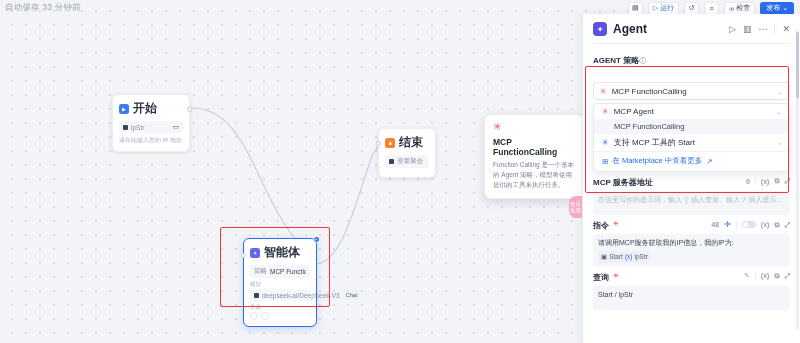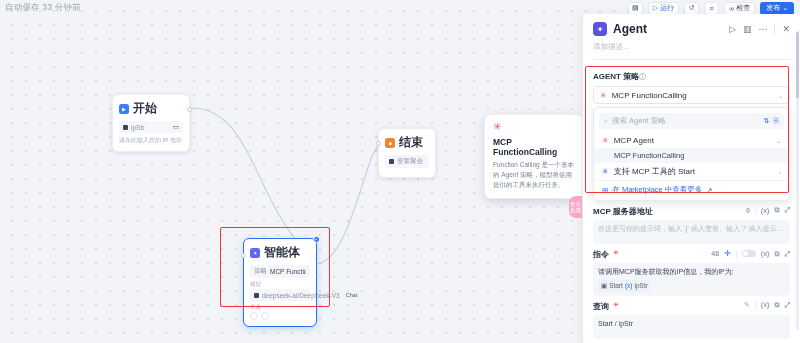--- a/index.html
+++ b/index.html
@@ -134,21 +134,21 @@
   .ph-actions { margin-left: auto; display: flex; align-items: center; gap: 7px; color: #6d7486; }
   .ph-actions .ic { font-size: 9px; cursor: pointer; line-height: 1; }
   .ph-divider { width: 1px; height: 10px; background: #e3e6ed; }
   .ph-desc { margin-top: 6px; font-size: 7.5px; color: #b2b8c6; }
   #panel-head-sep { height: 1px; background: #eceef3; margin-top: 7px; }
 
   #panel-body { flex: 1; overflow: hidden; padding: 7px 10px 0; position: relative; }
 
   .sec-label {
     display: flex; align-items: center; gap: 0;
-    font-size: 8px; font-weight: 700; color: #2a3142; margin-bottom: 4px;
+    font-size: 8px; font-weight: 700; color: #2a3142; margin-bottom: 16px;
   }
   .q-ico { color: #b2b8c6; font-size: 7px; }
 
   .select-box {
     height: 18px; border: 1px solid #e3e6ed; border-radius: 4px; background: #fff;
     display: flex; align-items: center; gap: 5px; padding: 0 6px;
     font-size: 8px; color: #2a3142;
   }
   .select-box .star { color: #e8559b; font-size: 8px; }
   .select-box .caret { margin-left: auto; color: #9aa1b0; font-size: 6px; }
@@ -332,46 +332,37 @@
       <span class="ph-ico">✦</span>
       <span class="ph-title">Agent</span>
       <span class="ph-actions">
         <span class="ic">▷</span>
         <span class="ic">▥</span>
         <span class="ic">⋯</span>
         <span class="ph-divider"></span>
         <span class="ic">✕</span>
       </span>
     </div>
-    <div class="ph-desc">添加描述...</div>
     <div id="panel-head-sep"></div>
   </div>
 
   <div id="panel-body">
 
     <div class="sec-label">
       <span>AGENT 策略</span>
       <span class="q-ico">ⓘ</span>
     </div>
 
     <div class="select-box">
       <span class="star">✳</span>
       <span>MCP FunctionCalling</span>
       <span class="caret">⌄</span>
     </div>
 
     <div class="dropdown">
-      <div class="dd-search">
-        <span class="s-ico">⌕</span>
-        <span>搜索 Agent 策略</span>
-        <span class="tools">
-          <span>⇅</span>
-          <span>⎘</span>
-        </span>
-      </div>
       <div class="dd-item">
         <span class="lead" style="color:#e8559b;">✳</span>
         <span>MCP Agent</span>
         <span class="caret">⌄</span>
       </div>
       <div class="dd-sub">MCP FunctionCalling</div>
       <div class="dd-item">
         <span class="lead" style="color:#2b6cf0;">✳</span>
         <span>支持 MCP 工具的 Start</span>
         <span class="caret">›</span>

